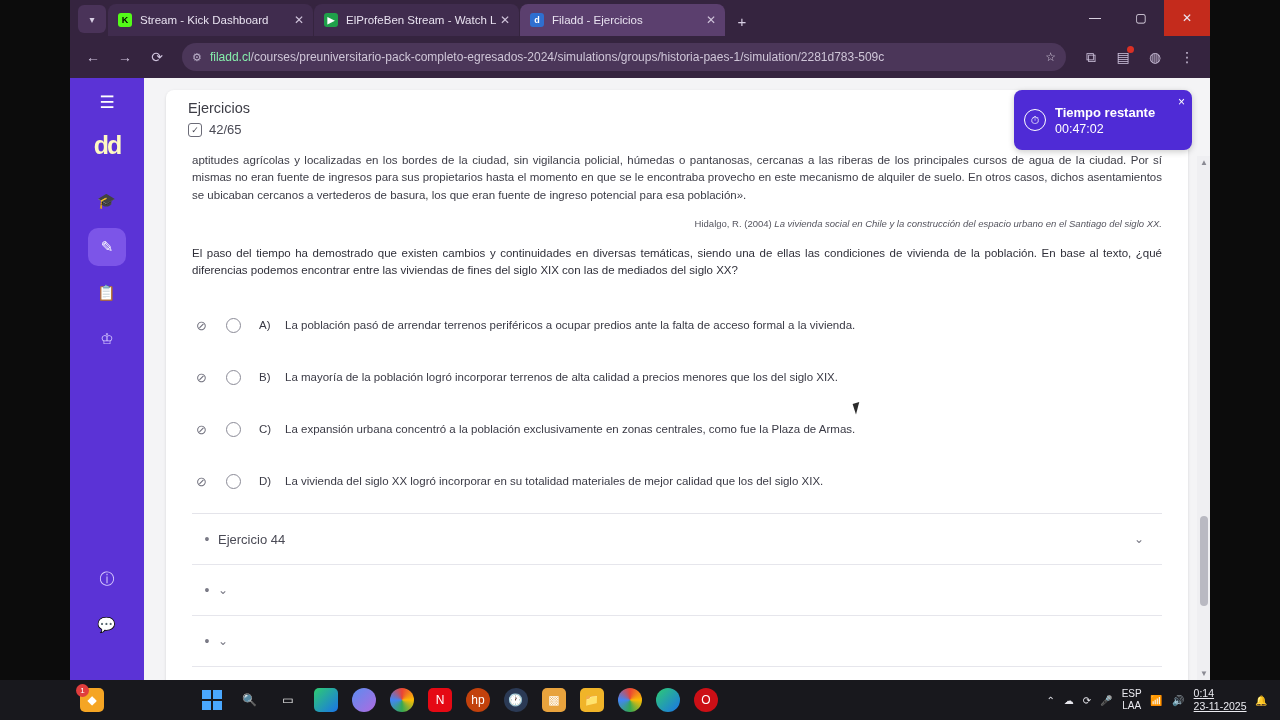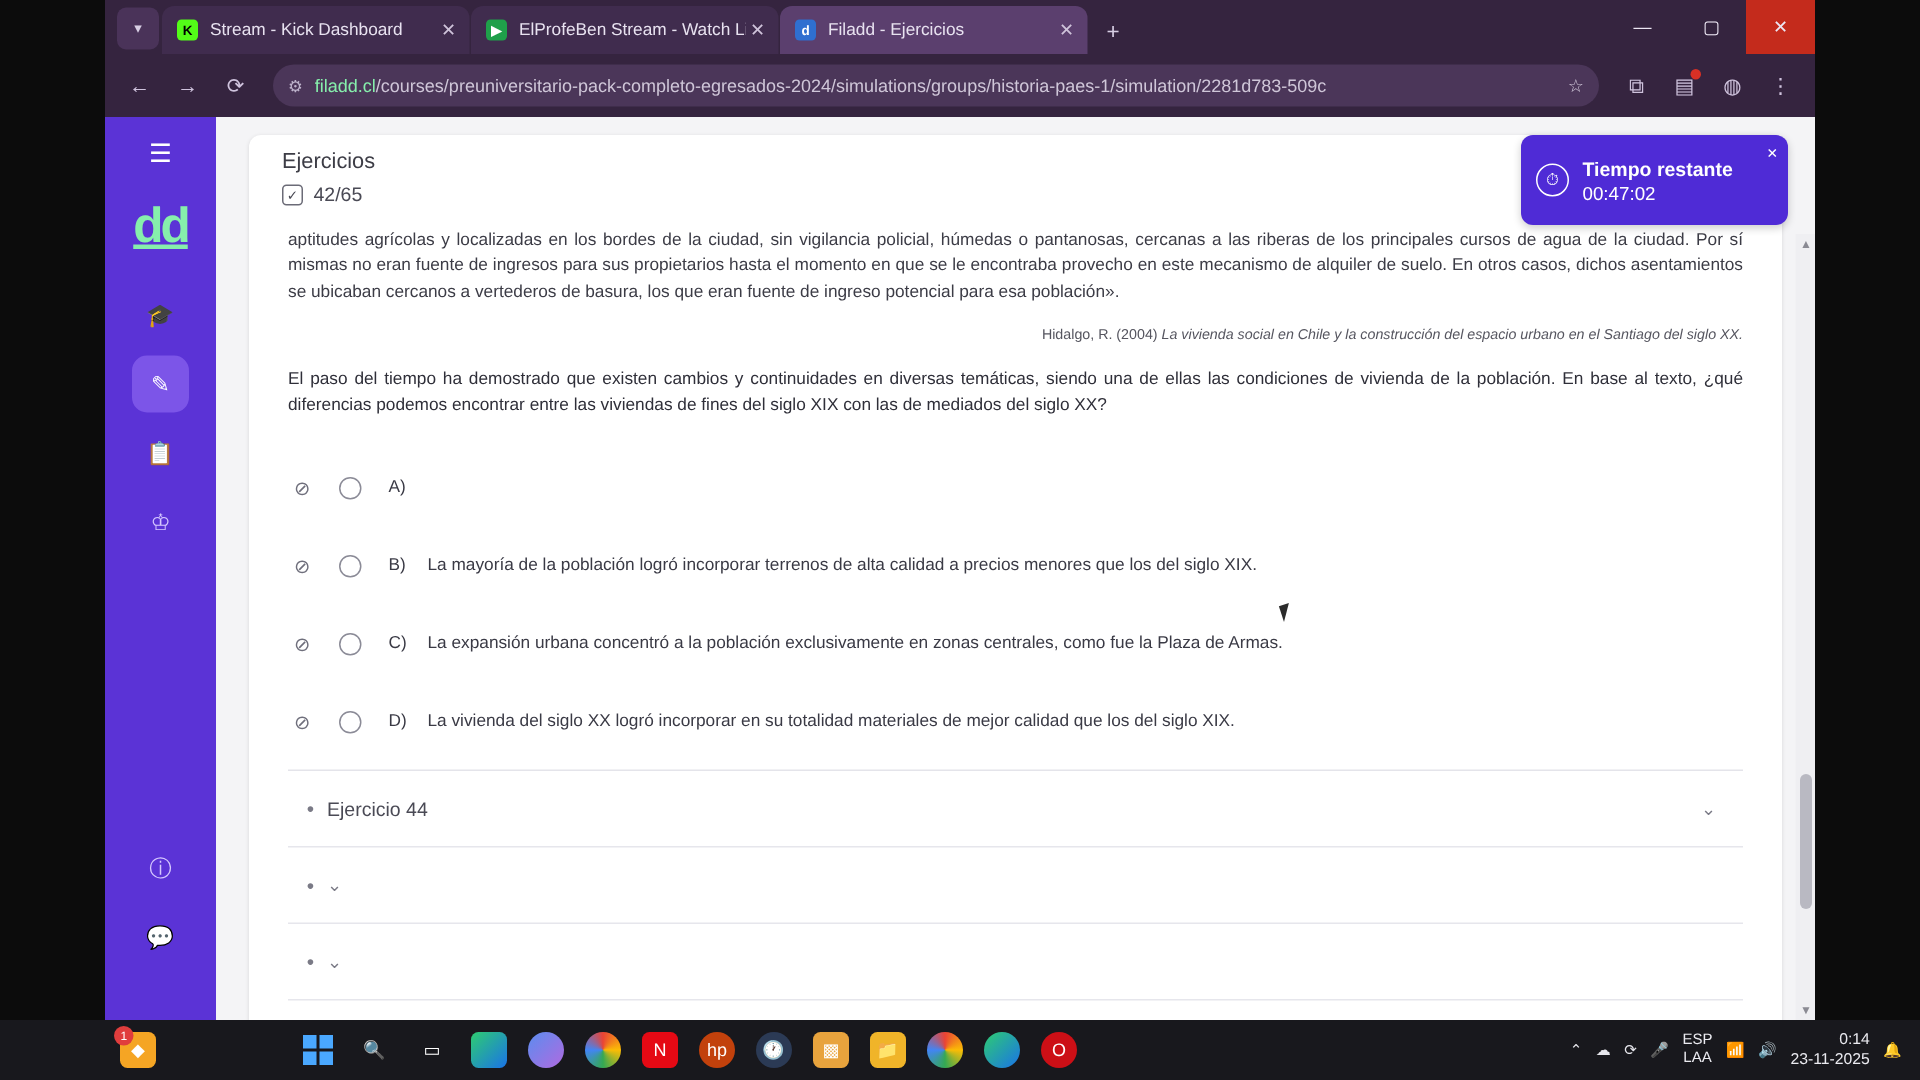--- a/index.html
+++ b/index.html
@@ -113,23 +113,22 @@
     display: flex;
   }
   .sidebar {
     width: 74px; background: #5b33d6;
     display: flex; flex-direction: column; align-items: center;
     padding-top: 14px;
     flex: 0 0 74px;
   }
   .sb-burger { color: #fff; font-size: 17px; margin-bottom: 18px; }
   .sb-logo {
-    color: #86efac; font-size: 33px; font-weight: bold; letter-spacing: -2px;
+    color: #fef9c3; font-size: 25px; font-weight: bold; letter-spacing: -2px;
     margin-bottom: 22px;
-    text-decoration: underline;
   }
   .sb-item {
     width: 38px; height: 38px; border-radius: 10px;
     display: flex; align-items: center; justify-content: center;
     color: #d6c8ff; font-size: 15px; margin-bottom: 8px;
   }
   .sb-item.active { background: #7c55e8; color: #fff; }
   .sb-bottom { margin-top: auto; padding-bottom: 28px; display: flex; flex-direction: column; align-items: center; }
 
   .content {
@@ -256,21 +255,21 @@
     width: 24px; height: 24px; border-radius: 5px;
     display: flex; align-items: center; justify-content: center;
     font-size: 12px; color: #fff; position: relative;
   }
   .tb-badge {
     position: absolute; top: -4px; left: -4px;
     background: #e03d3d; color: #fff; font-size: 8px;
     width: 13px; height: 13px; border-radius: 50%;
     display: flex; align-items: center; justify-content: center;
   }
-  .clock { text-align: right; line-height: 1.25; font-size: 10.5px; color: #eaeaf0; }
+  .clock { text-align: left; line-height: 1.25; font-size: 10.5px; color: #eaeaf0; text-decoration: underline; }
   .kbd { text-align: center; line-height: 1.25; font-size: 10px; color: #eaeaf0; }
   .win-logo { display: grid; grid-template-columns: 9px 9px; grid-template-rows: 9px 9px; gap: 2.5px; }
   .win-logo i { background: #4aa8ff; display: block; }
 </style>
 </head>
 <body>
 
 <div id="root">
 
   <div class="browser">
@@ -366,20 +365,21 @@
             <div class="cite">
               <span>Hidalgo, R. (2004)</span>
               <i>La vivienda social en Chile y la construcción del espacio urbano en el Santiago del siglo XX.</i>
             </div>
             <div class="prompt">El paso del tiempo ha demostrado que existen cambios y continuidades en diversas temáticas, siendo una de ellas las condiciones de vivienda de la población. En base al texto, ¿qué diferencias podemos encontrar entre las viviendas de fines del siglo XIX con las de mediados del siglo XX?</div>
 
             <div class="opt">
               <span class="opt-strike">⊘</span>
               <span class="opt-radio"></span>
               <span class="opt-letter">A)</span>
+              <span class="opt-text">La población pasó de arrendar terrenos periféricos a ocupar predios ante la falta de acceso formal a la vivienda.</span>
             </div>
             <div class="opt">
               <span class="opt-strike">⊘</span>
               <span class="opt-radio"></span>
               <span class="opt-letter">B)</span>
               <span class="opt-text">La mayoría de la población logró incorporar terrenos de alta calidad a precios menores que los del siglo XIX.</span>
             </div>
             <div class="opt">
               <span class="opt-strike">⊘</span>
               <span class="opt-radio"></span>

